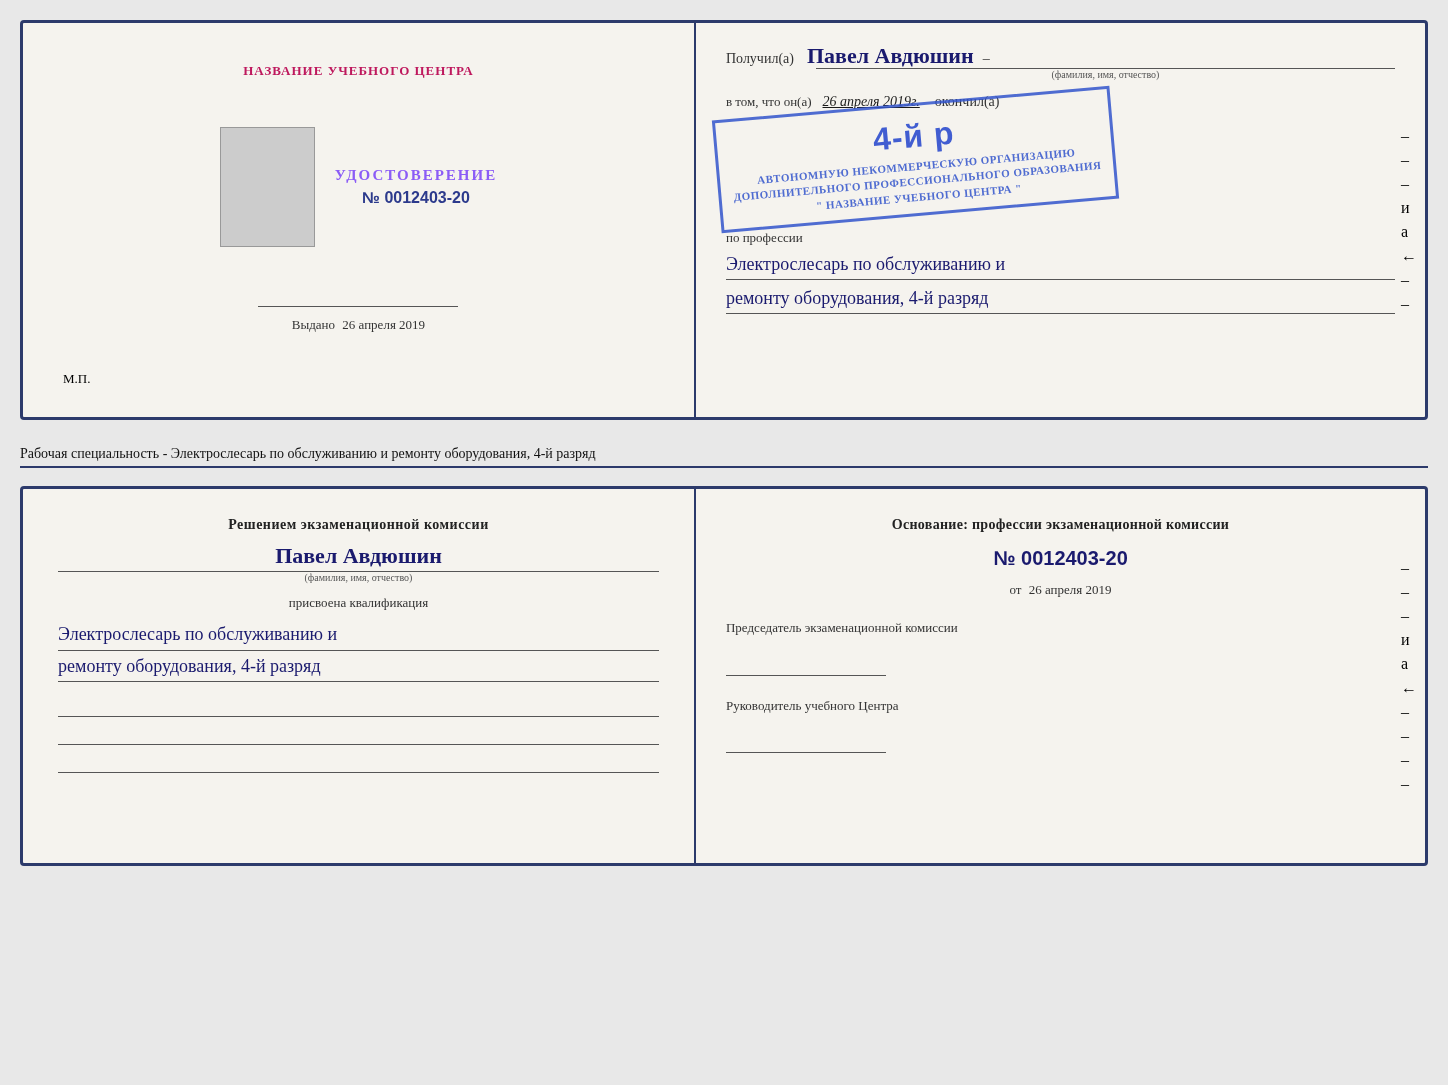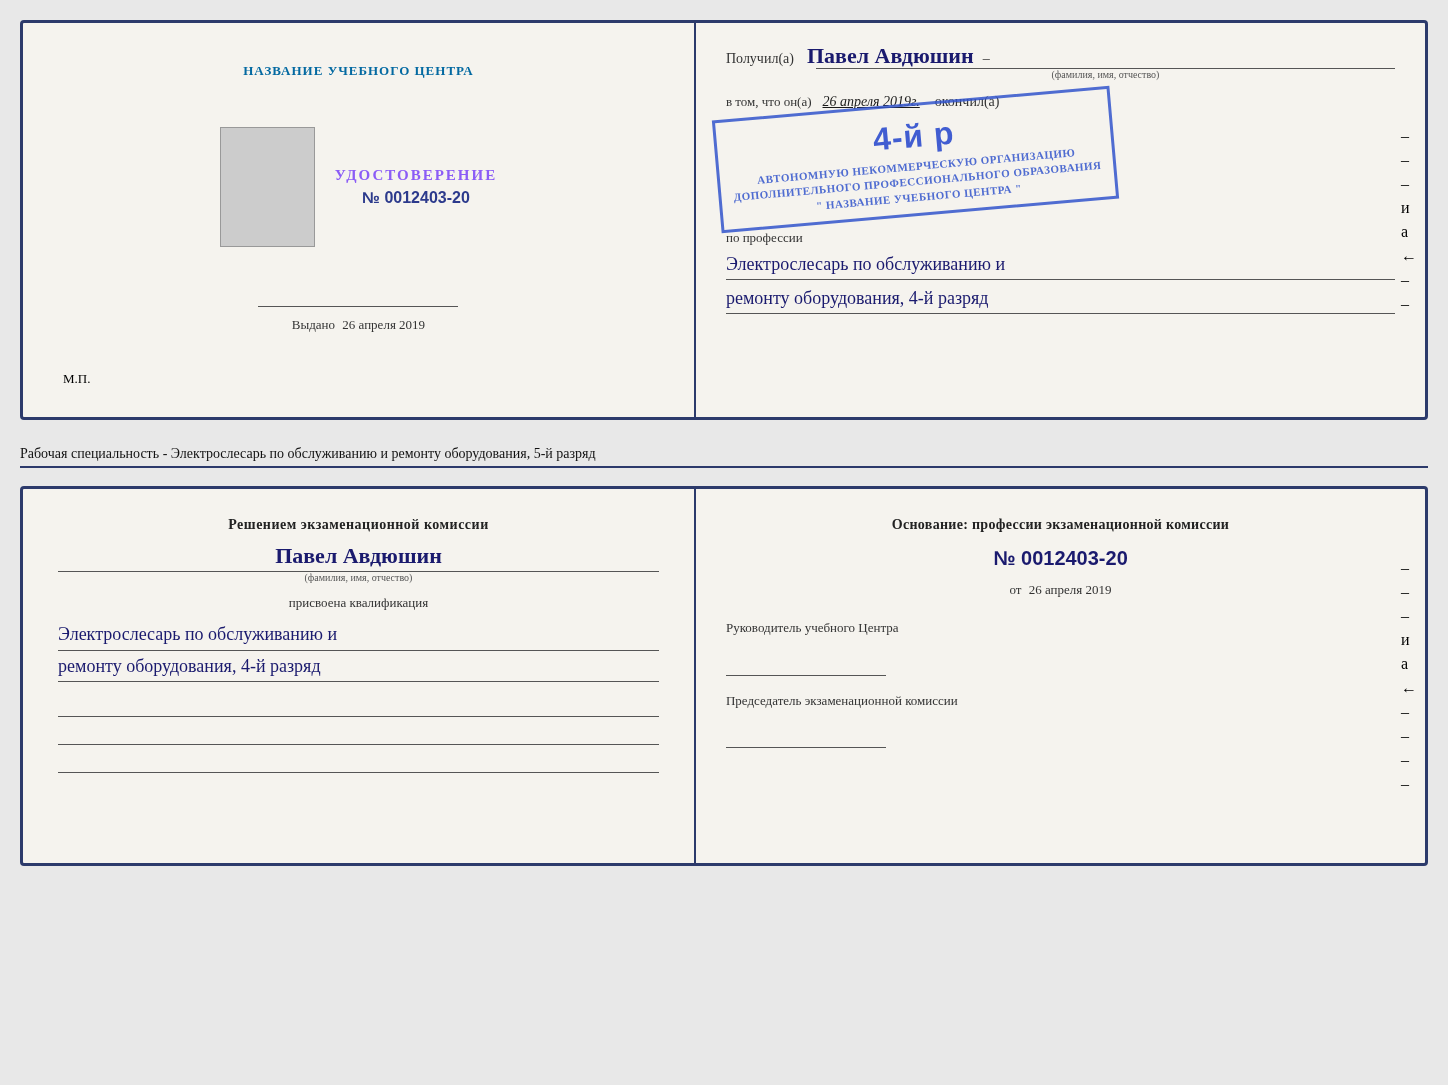--- a/index.html
+++ b/index.html
@@ -41,21 +41,21 @@
     .doc-right {
       width: 52%;
       padding: 20px 30px;
       position: relative;
     }
 
     .org-name-top {
       text-align: center;
       font-size: 13px;
       letter-spacing: 1px;
-      color: #0369a1;
+      color: #be185d;
       font-weight: bold;
       margin-top: 10px;
     }
 
     .center-section {
       display: flex;
       align-items: center;
       gap: 20px;
       margin: 20px 0;
     }
@@ -381,21 +381,21 @@
         <span>–</span>
         <span>и</span>
         <span>а</span>
         <span>←</span>
         <span>–</span>
         <span>–</span>
       </div>
     </div>
   </div>
 
-  <div class="separator-text">Рабочая специальность - Электрослесарь по обслуживанию и ремонту оборудования, 5-й разряд</div>
+  <div class="separator-text">Рабочая специальность - Электрослесарь по обслуживанию и ремонту оборудования, 4-й разряд</div>
 
   <div class="document-bottom">
 
     <div class="doc-bottom-left">
       <div class="commission-title">Решением экзаменационной комиссии</div>
 
       <div class="name-underline">
         <div class="person-name-large">Павел Авдюшин</div>
       </div>
       <div class="fio-label">(фамилия, имя, отчество)</div>
@@ -416,30 +416,30 @@
     <div class="doc-bottom-right" style="position:relative;">
       <div class="osnование-title">Основание: профессии экзаменационной комиссии</div>
 
       <div class="protocol-number">№  0012403-20</div>
 
       <div class="date-from">
         <span>от</span>
         <span style="margin-left:4px;">26 апреля 2019</span>
       </div>
 
+      <div class="position-block">
+        <div>Председатель экзаменационной комиссии</div>
+        <div class="sig-block-line"></div>
+      </div>
+
       <div class="position-block" style="margin-top:20px;">
         <div>Руководитель учебного Центра</div>
         <div class="sig-block-line"></div>
       </div>
 
-      <div class="position-block">
-        <div>Председатель экзаменационной комиссии</div>
-        <div class="sig-block-line"></div>
-      </div>
-
       <div style="position:absolute; right:8px; top:0; bottom:0; display:flex; flex-direction:column; justify-content:center; gap:6px;">
         <span>–</span>
         <span>–</span>
         <span>–</span>
         <span>и</span>
         <span>а</span>
         <span>←</span>
         <span>–</span>
         <span>–</span>
         <span>–</span>

